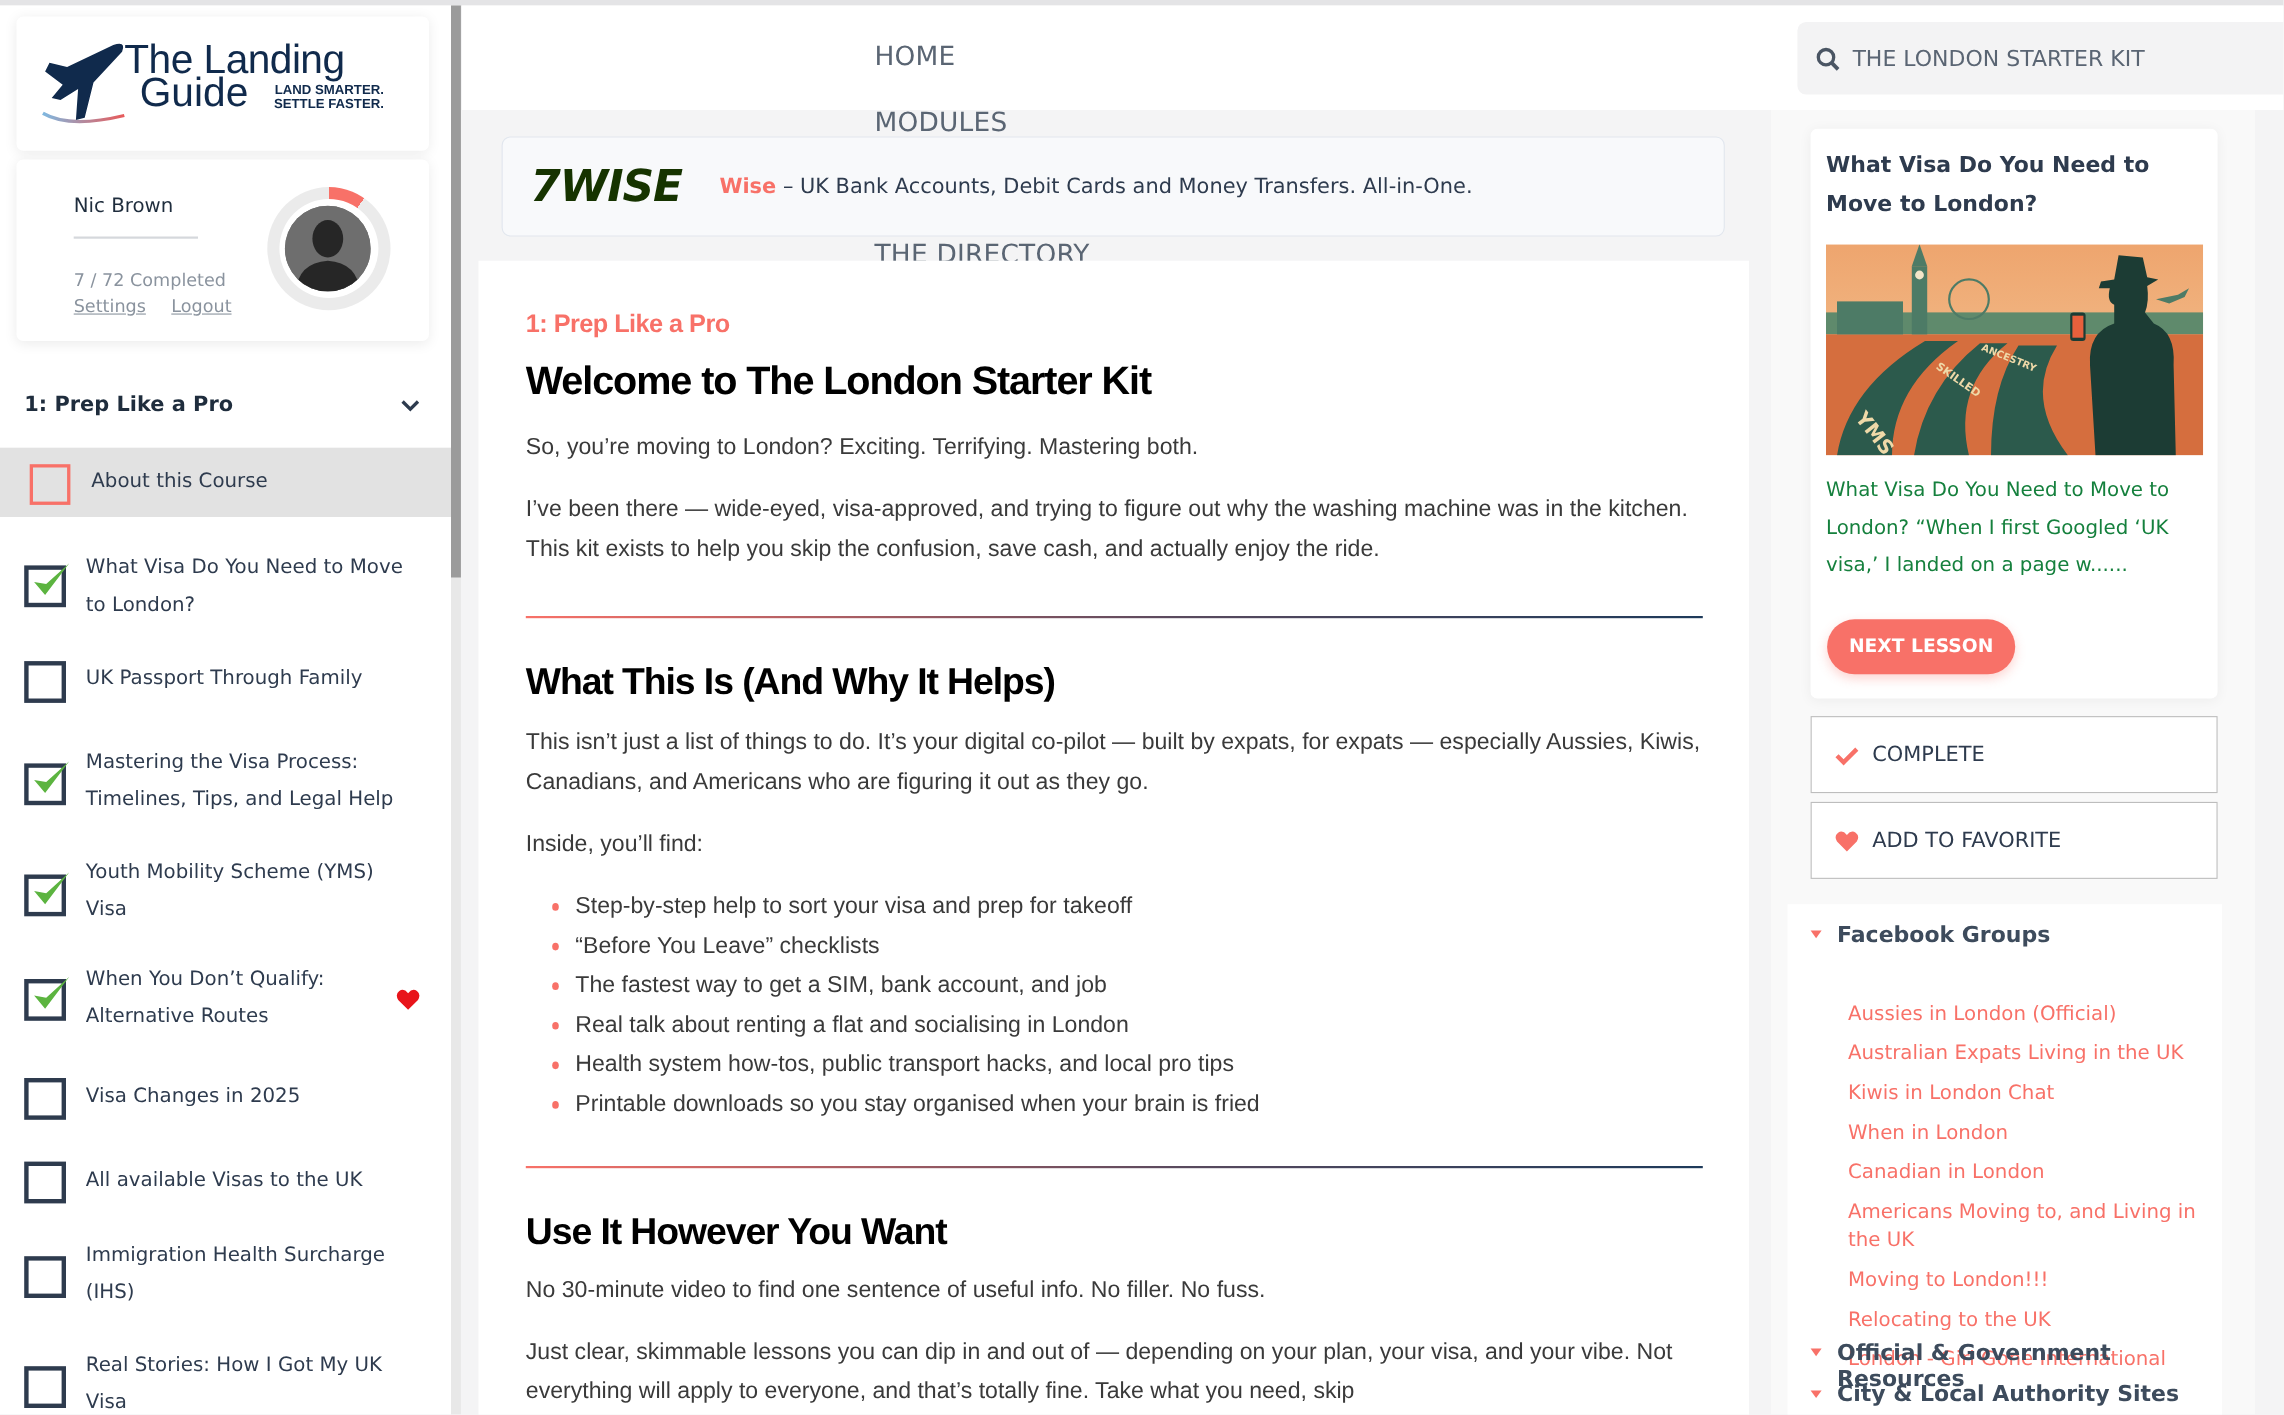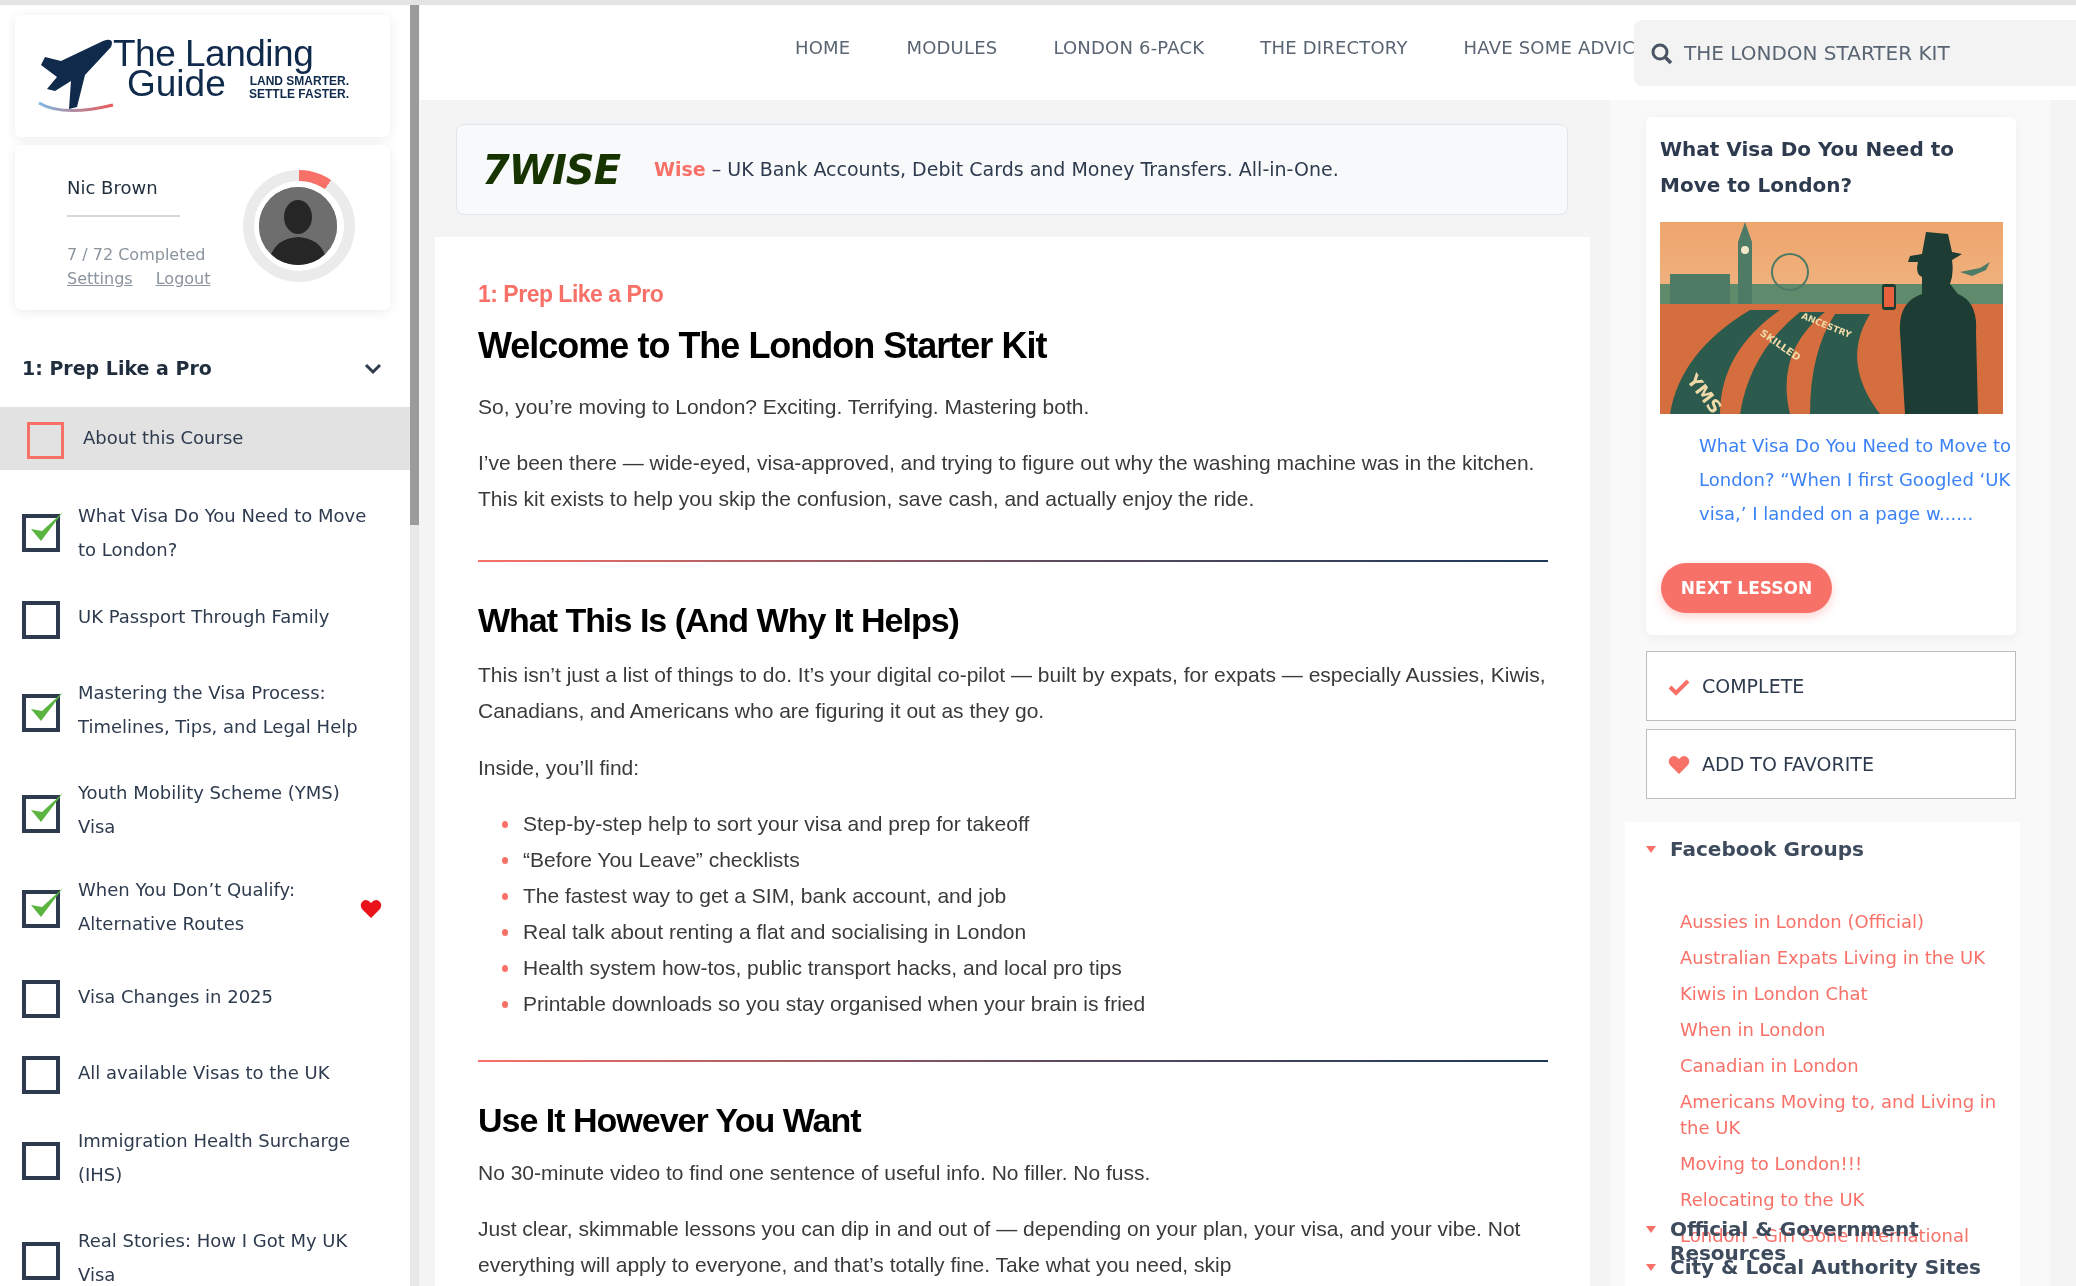--- a/index.html
+++ b/index.html
@@ -35,21 +35,21 @@
   .lesson-active .lbl { position: absolute; left: 83px; top: 20px; font-size: 18px; color: #2e3b4e; }
 
   .lesson { position: absolute; left: 0; width: 410px; }
   .lesson .box { position: absolute; left: 22px; width: 38px; height: 38px; border: 4px solid #2e3b4e; background: #fff; }
   .lesson .check { position: absolute; left: 28px; width: 38px; height: 38px; }
   .lesson .lbl { position: absolute; left: 78px; width: 300px; font-size: 18px; line-height: 34px; color: #2e3b4e; }
   .lesson .fav { position: absolute; left: 360px; width: 22px; height: 20px; }
 
   
   .topnav { position: absolute; left: 420px; top: 5px; width: 1656px; height: 95px; background: #fff; }
-  .nav-items { position: absolute; left: 375px; top: 32px; display: flex; gap: 56px; font-size: 18px; color: #5a6573; letter-spacing: 0.2px; }
+  .nav-items { position: absolute; left: 375px; top: 32px; display: flex; gap: 32px; font-size: 24px; color: #5a6573; letter-spacing: 0.2px; flex-direction: column; }
   .nav-items span { cursor: pointer; }
   .search { position: absolute; left: 1214px; top: 15px; width: 442px; height: 66px; background: #f3f3f4; border-radius: 8px 0 0 8px; }
   .search svg { position: absolute; left: 16px; top: 22px; width: 24px; height: 24px; }
   .search input { position: absolute; left: 50px; top: 14px; width: 380px; height: 38px; border: none; background: transparent; font-family: "DejaVu Sans", sans-serif; font-size: 20px; color: #5a6573; outline: none; }
 
   
   .wise { position: absolute; left: 456px; top: 124px; width: 1112px; height: 91px; background: #f8f9fb; border: 1px solid #e1e6ee; border-radius: 8px; }
   .wise-logo { position: absolute; left: 25px; top: 22px; font-family: "DejaVu Sans", sans-serif; font-weight: bold; font-style: italic; font-size: 40px; color: #163300; letter-spacing: -1px; }
   .wise-text { position: absolute; left: 197px; top: 33px; font-size: 19px; color: #2e3b4e; }
   .wise-text b { color: #f87168; font-weight: bold; }
@@ -62,21 +62,21 @@
   .rule { position: absolute; width: 1070px; height: 2px; background: linear-gradient(90deg, #f87168, #5a4a5e 55%, #1e3a5a); }
   .bullets { position: absolute; list-style: none; }
   .bullets li { position: relative; padding-left: 56px; font-family: "Liberation Sans", sans-serif; font-size: 21px; line-height: 36px; color: #3a3a3a; }
   .bullets li::before { content: ""; position: absolute; left: 35px; top: 15px; width: 6px; height: 7px; border-radius: 50%; background: #f87168; }
 
   
   .right-bg { position: absolute; left: 1610px; top: 100px; width: 440px; height: 1186px; background: #f9f9f9; }
   .lesson-card { position: absolute; left: 1646px; top: 117px; width: 370px; height: 518px; background: #fff; border-radius: 6px; box-shadow: 0 2px 12px rgba(0,0,0,0.05); }
   .lc-title { position: absolute; left: 14px; top: 14px; width: 345px; font-size: 20px; font-weight: bold; line-height: 36px; color: #2e3b4e; }
   .lc-img { position: absolute; left: 14px; top: 105px; width: 343px; height: 192px; overflow: hidden; }
-  .lc-desc { position: absolute; left: 14px; top: 312px; width: 345px; font-size: 18px; line-height: 34px; color: #3b82f6; margin-left: 39px; }
+  .lc-desc { position: absolute; left: 14px; top: 312px; width: 345px; font-size: 18px; line-height: 34px; color: #15803d; }
   .next-btn { position: absolute; left: 15px; top: 446px; width: 171px; height: 50px; border-radius: 25px; background: #f87168; color: #fff; font-size: 17px; font-weight: bold; border: none; box-shadow: 0 4px 10px rgba(248,113,104,0.3); cursor: pointer; font-family: "DejaVu Sans", sans-serif; }
   .act-btn { position: absolute; left: 1646px; width: 370px; height: 70px; background: #fff; border: 1px solid #bdbdbd; cursor: pointer; }
   .act-btn svg { position: absolute; left: 21px; top: 24px; width: 22px; height: 22px; }
   .act-btn span { position: absolute; left: 55px; top: 23px; font-size: 19px; color: #2e3b4e; }
   .links-panel { position: absolute; left: 1625px; top: 822px; width: 395px; height: 470px; background: #fff; }
   .grp { position: absolute; left: 20px; }
   .grp-head { position: relative; font-size: 20px; font-weight: bold; color: #3d4b5c; padding-left: 25px; cursor: pointer; }
   .grp-head::before { content: ""; position: absolute; left: 1px; top: 9px; border-left: 5px solid transparent; border-right: 5px solid transparent; border-top: 7px solid #f87168; }
   .grp-links { padding-left: 35px; margin-top: 48px; }
   .grp-links div { font-size: 18px; line-height: 26px; color: #f87168; padding: 0 0 10px 0; cursor: pointer; width: 350px; }

